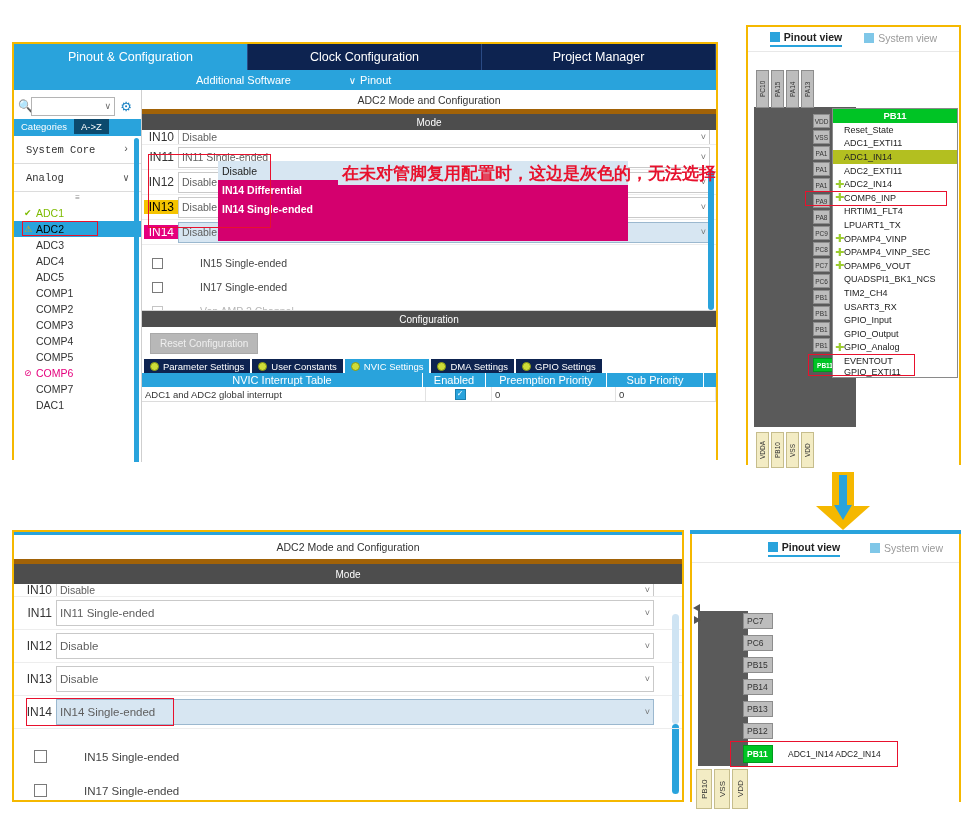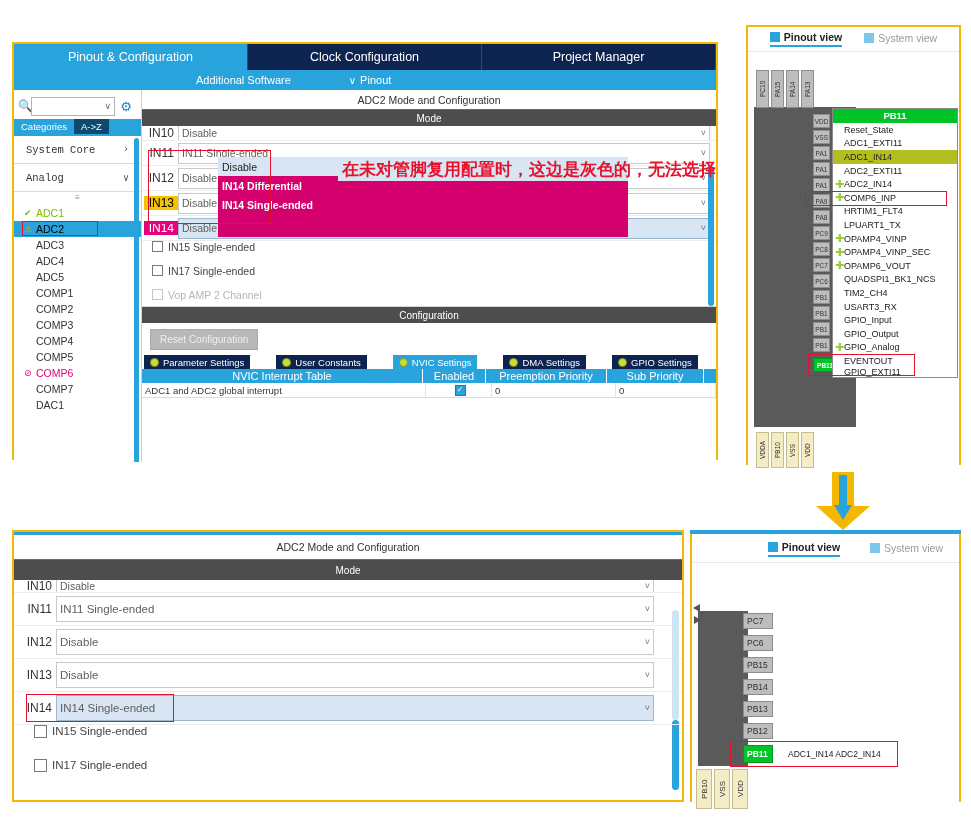--- a/index.html
+++ b/index.html
@@ -39,49 +39,49 @@
   .spin{height:13px;text-align:center;color:#888;font-size:8px;line-height:11px;}
   .leaf{height:16px;display:flex;align-items:center;padding-left:10px;font-size:10.5px;color:#333;position:relative;}
   .leaf .ic{width:12px;font-size:9px;}
   .leaf.green{color:#7dbb00;}
   .leaf.pink{color:#e5007d;}
   .leaf.sel{background:#29a3dc;color:#000;}
   .leaf.sel .ic{color:#f0a500;}
   .redbox-adc2{position:absolute;left:8px;top:0;width:76px;height:15px;border:1.5px solid #e8112d;box-sizing:border-box;}
 
   .right-col{flex:1;display:flex;flex-direction:column;background:#fff;position:relative;}
-  .sect-title{height:19px;background:#ffffff;display:flex;align-items:center;justify-content:center;font-size:10.5px;color:#333;border-bottom:1px solid #a16207;}
+  .sect-title{height:19px;background:#ffffff;display:flex;align-items:center;justify-content:center;font-size:10.5px;color:#333;border-bottom:5px solid #a16207;}
   .sect-bar{height:16px;background:#4d4d4d;color:#fff;display:flex;align-items:center;justify-content:center;font-size:10px;}
   .mode-area{position:relative;height:180px;overflow:hidden;border-bottom:1px solid #d5d5d5;}
   .ch-row{display:flex;align-items:center;height:24px;padding:0 6px 0 2px;border-bottom:1px solid #ededed;}
   .ch-lab{width:30px;text-align:right;padding-right:4px;font-size:12px;color:#333;}
   .ch-lab.hl-yellow{background:#f5c400;color:#000;}
   .ch-lab.hl-pink{background:#e5007d;color:#fff;}
   .ch-sel{flex:1;height:19px;border:1px solid #c9c9c9;background:#fff;display:flex;align-items:center;padding-left:3px;font-size:10.5px;color:#4a4a4a;justify-content:space-between;}
   .ch-sel .cv{color:#5e5e5e;}
   .ch-sel .ar{color:#6f6f6f;font-size:9px;padding-right:3px;}
   .ch-sel.light{background:#d7e6f2;border-color:#9bb8cf;}
-  .cb-row{display:flex;align-items:flex-start;height:24px;padding-left:10px;font-size:10.5px;color:#444;}
+  .cb-row{display:flex;align-items:flex-end;height:24px;padding-left:10px;font-size:10.5px;color:#444;gap:32px;}
   .cbx{width:9px;height:9px;border:1px solid #7a7a7a;background:#fff;margin-right:5px;}
   .cb-row.dim{color:#b7b7b7;}
   .cb-row.dim .cbx{border-color:#c5c5c5;}
 
   .ov-pink{position:absolute;left:76px;top:55px;width:410px;height:56px;background:#d4006e;}
   .ov-lightrow{position:absolute;left:76px;top:31px;width:410px;height:24px;background:#d7e6f2;border-bottom:1px solid #555;}
   .dd-pop{position:absolute;left:76px;top:31px;width:120px;background:transparent;}
   .dd-it{height:19px;display:flex;align-items:center;padding-left:4px;font-size:10.5px;color:#222;}
   .dd-it.a{background:#d7e6f2;}
   .dd-it.b{background:#d4006e;color:#fff;font-weight:bold;}
   .cn-note{position:absolute;left:200px;top:32px;font-size:17px;color:#e8112d;font-weight:bold;}
   .redbox-dd{position:absolute;left:6px;top:24px;width:123px;height:74px;border:1.5px solid #e8112d;box-sizing:border-box;}
 
   .cfg-area{flex:1;display:flex;flex-direction:column;}
   .reset-wrap{height:32px;display:flex;align-items:center;padding-left:8px;}
   .reset-btn{background:#b8b8b8;color:#efefef;border:1px solid #a9a9a9;font-size:10px;padding:4px 9px;}
-  .cfg-tabs{display:flex;height:14px;padding-left:2px;gap:24px;}
+  .cfg-tabs{display:flex;height:14px;padding-left:2px;}
   .cfg-tab{display:flex;align-items:center;padding:0 6px;font-size:9.5px;color:#fff;background:#0d2350;margin-right:2px;}
   .cfg-tab.active{background:#29a3dc;}
   .dot{width:7px;height:7px;border-radius:50%;background:#cddc39;margin-right:4px;border:1px solid #8a9a12;}
   .nvic-head{display:flex;height:14px;background:#29a3dc;color:#fff;font-size:11px;}
   .nvic-head div{display:flex;align-items:center;justify-content:center;border-right:1px solid #fff;}
   .nvic-row{display:flex;height:14px;font-size:9.5px;color:#333;border-bottom:1px solid #dcdcdc;}
   .nvic-row div{display:flex;align-items:center;border-right:1px solid #e2e2e2;padding-left:3px;}
   .c1{width:280px;} .c2{width:62px;justify-content:center;} .c3{width:120px;} .c4{width:96px;}
   .chk{width:9px;height:9px;background:#29a3dc;border:1px solid #1b7fae;color:#fff;font-size:8px;line-height:8px;text-align:center;}
   .vscroll{position:absolute;right:2px;top:40px;width:6px;height:140px;background:#29a3dc;border-radius:3px;}

